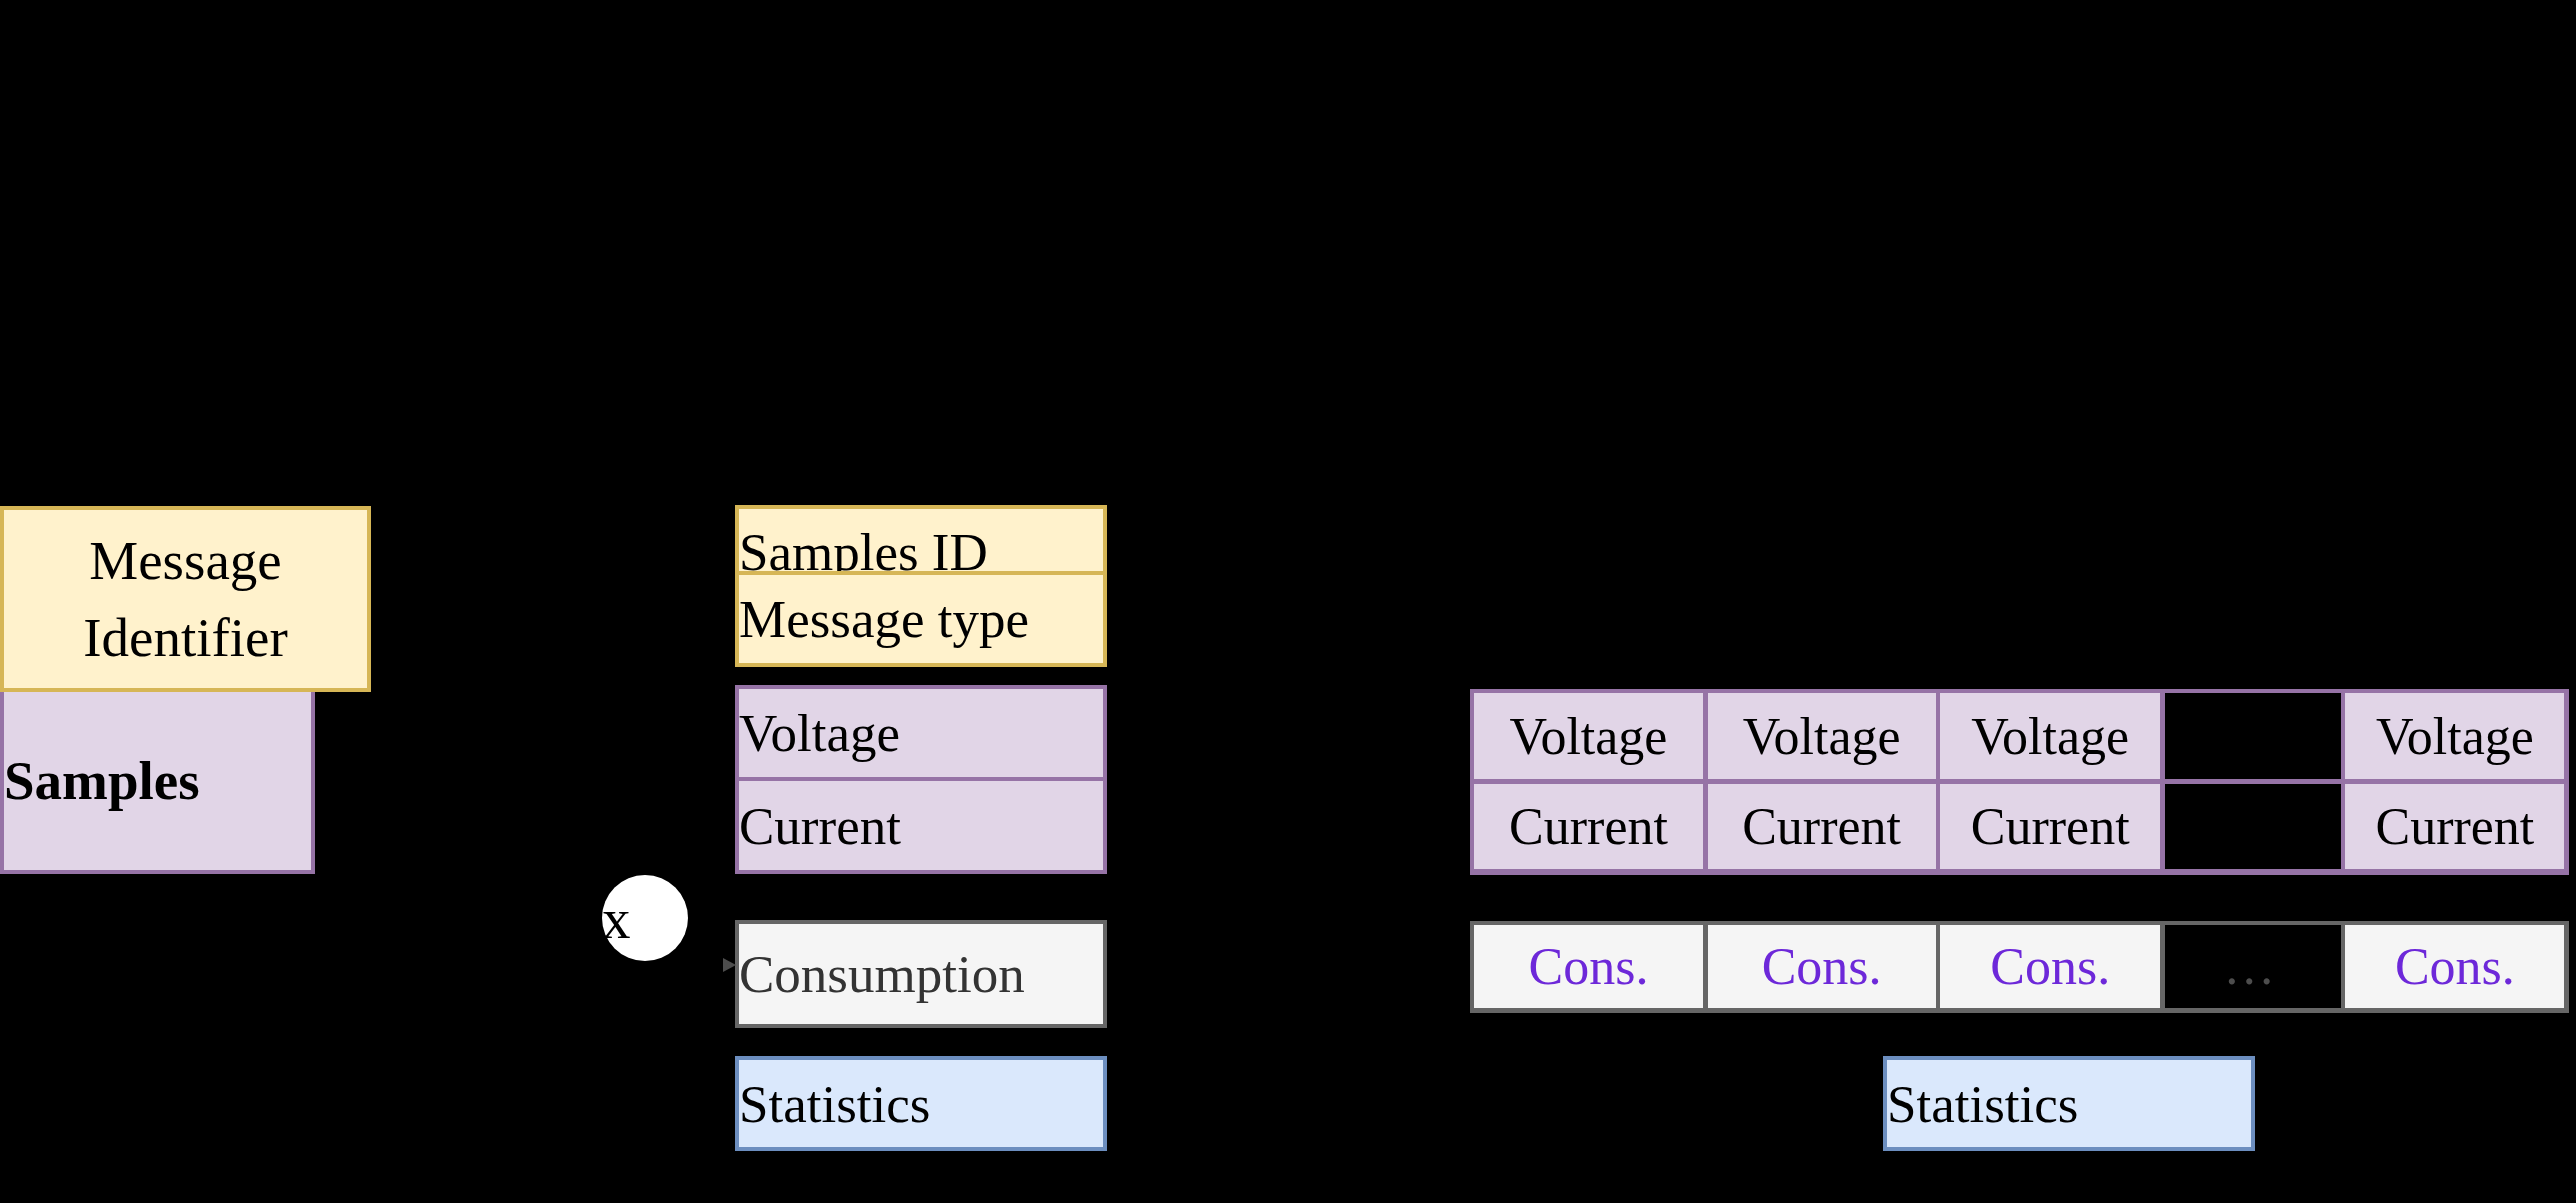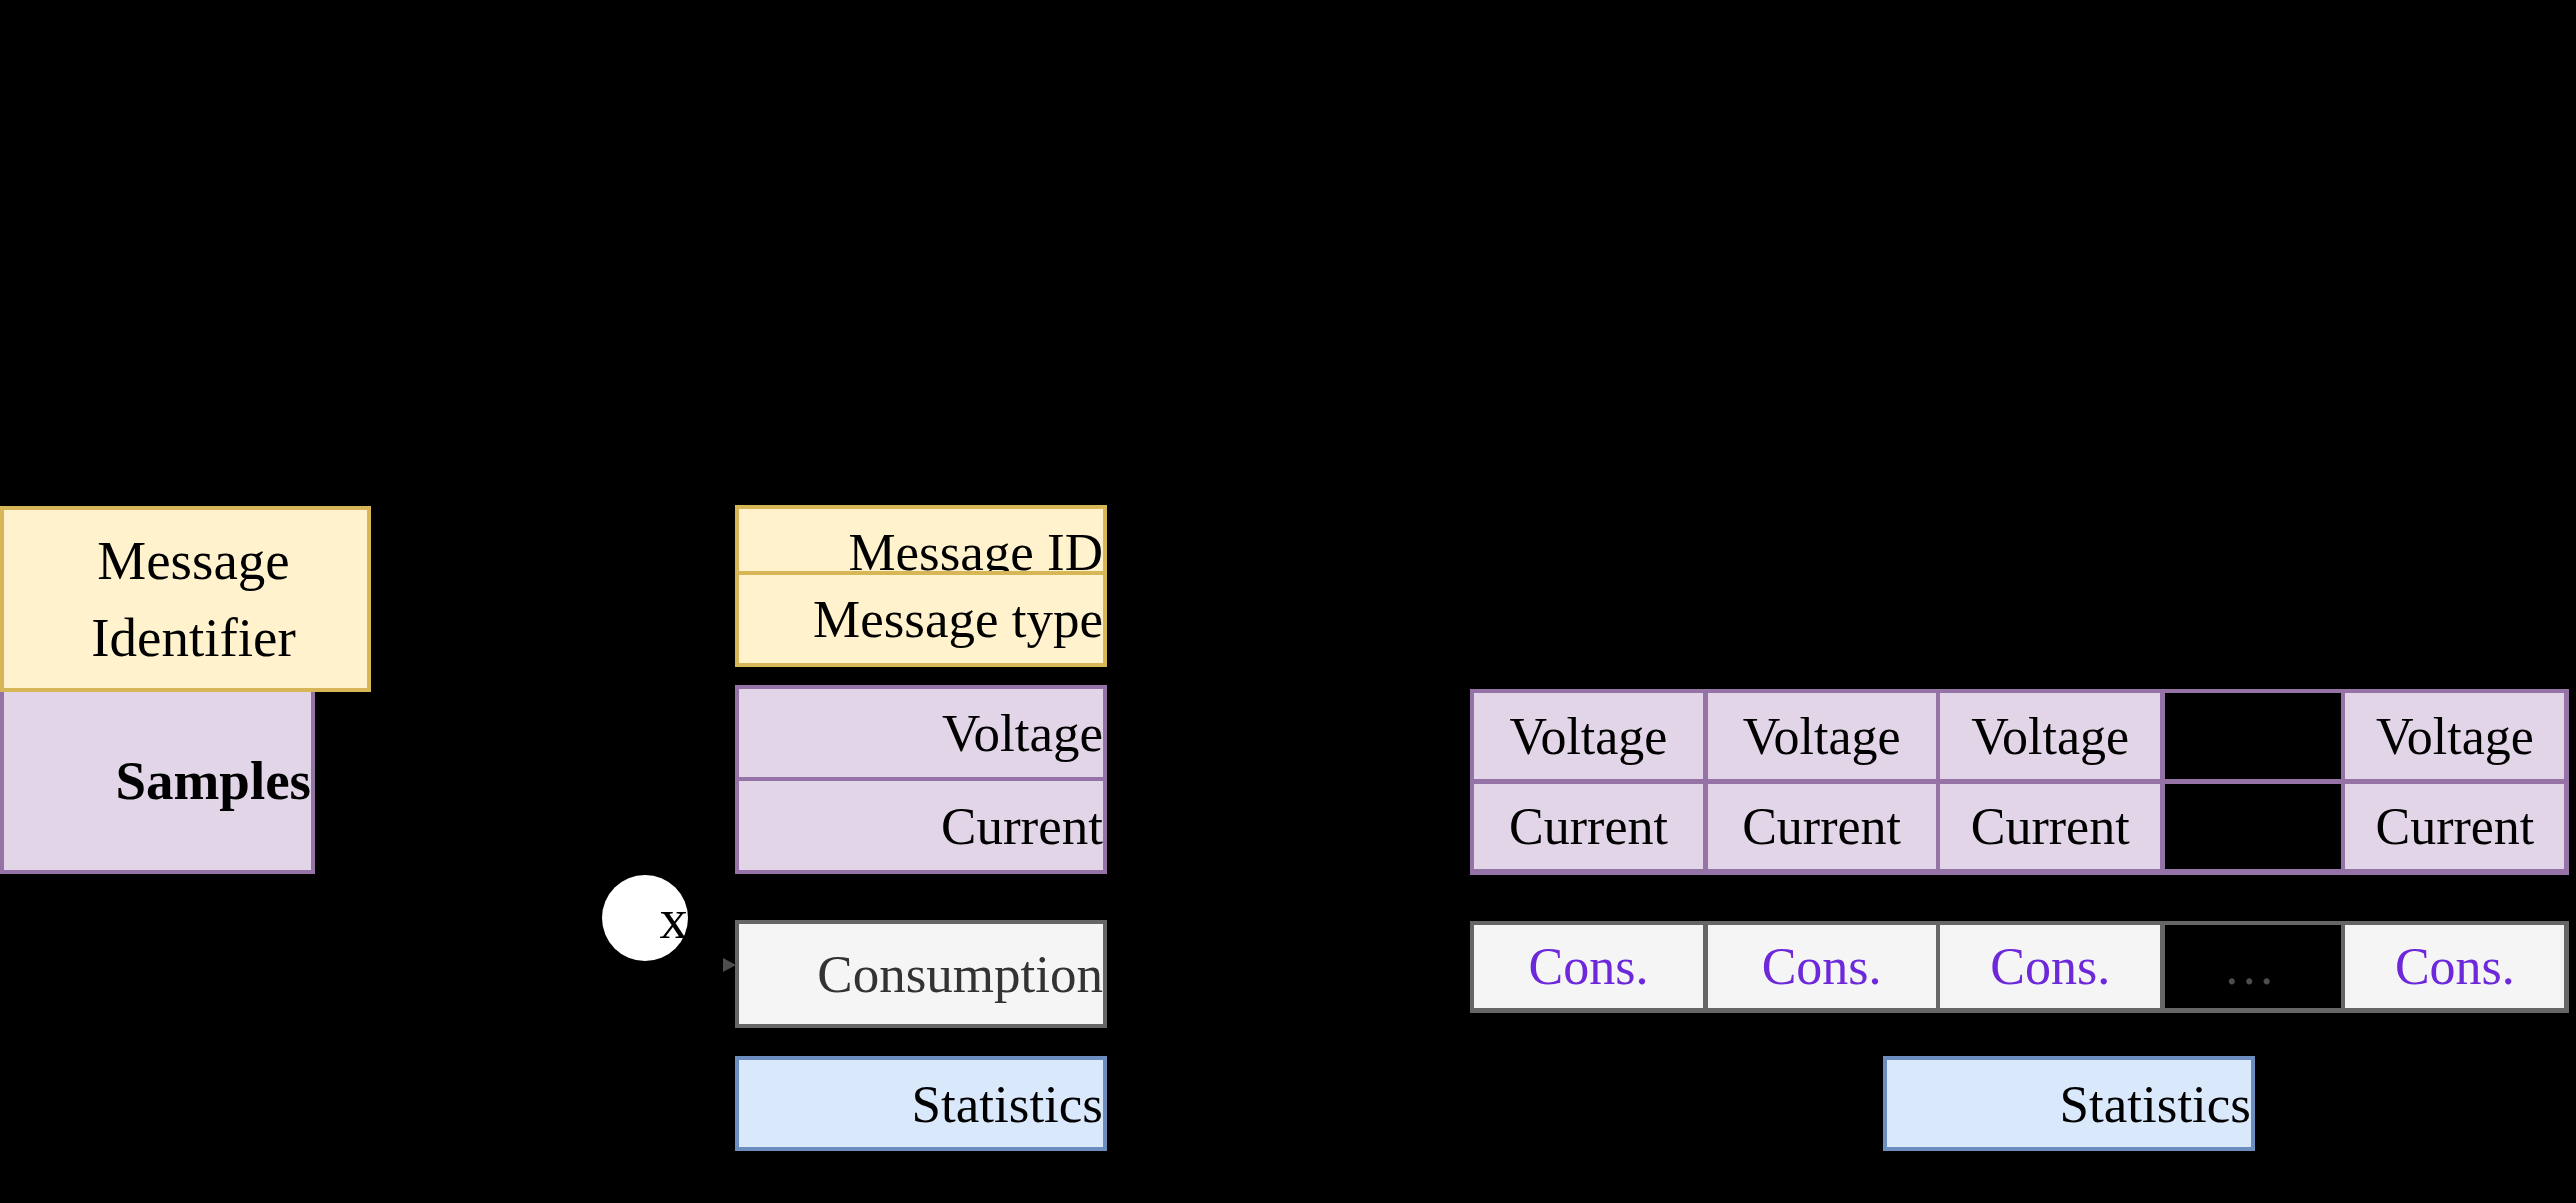--- a/index.html
+++ b/index.html
@@ -9,24 +9,23 @@
     height:1203px;
     background:#000;
     overflow:hidden;
     font-family:"Liberation Serif","DejaVu Serif",serif;
   }
   .box{
     position:absolute;
     box-sizing:border-box;
     display:flex;
     align-items:center;
-    justify-content:flex-end;
+    justify-content:flex-start;
     text-align:center;
     color:#000;
-    padding-left:16px;
   }
   
   .cell-msgid{
     left:0;top:506px;width:371px;height:186px;
     background:#FFF2CC;border:4.6px solid #D6B656;
     font-size:55px;line-height:77px;z-index:3;
   }
   .cell-samples{
     left:0;top:687px;width:315px;height:187px;
     background:#E1D5E7;border:4.6px solid #9673A6;
@@ -108,21 +107,21 @@
   </div>
   <div class="box cell-samples">
     <span>Samples</span>
   </div>
 
   <div class="box mult">
     <span>x</span>
   </div>
 
   <div class="box stack-c1">
-    <span>Message ID</span>
+    <span>Samples ID</span>
   </div>
   <div class="box stack-c2">
     <span>Message type</span>
   </div>
   <div class="box stack-c3">
     <span>Voltage</span>
   </div>
   <div class="box stack-c4">
     <span>Current</span>
   </div>

